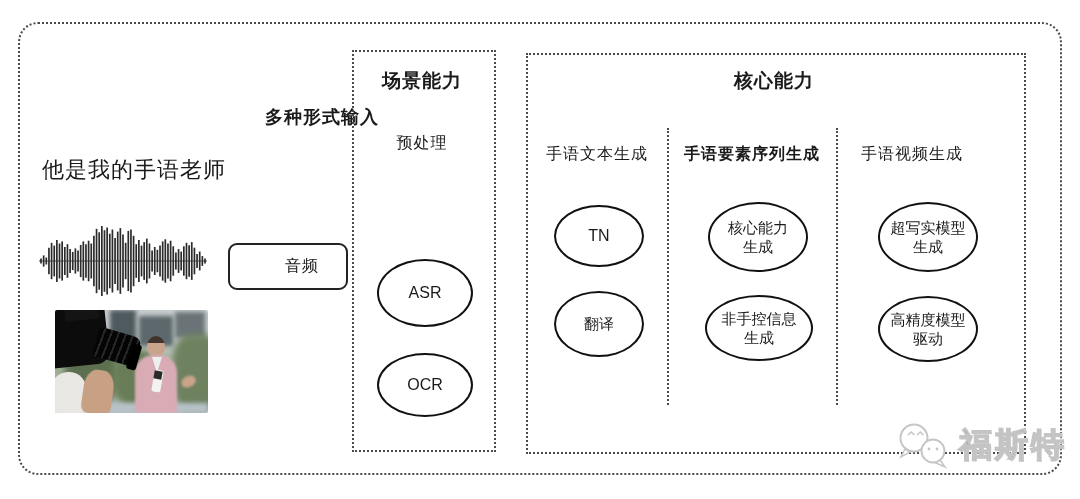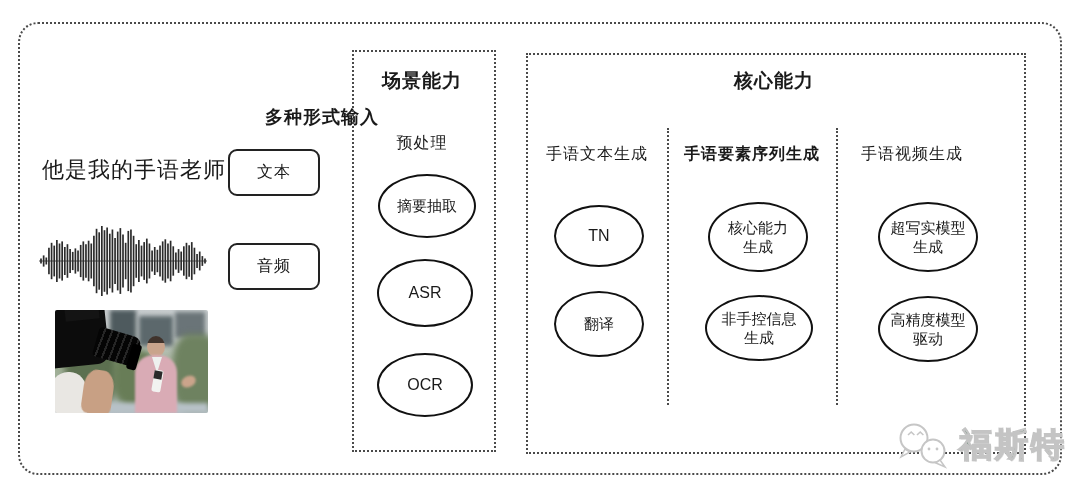--- a/index.html
+++ b/index.html
@@ -36,21 +36,21 @@
   .cn-10 { left:708px; top:202px; width:96px; height:66px; }
   .cn-11 { left:705px; top:295px; width:104px; height:62px; }
   .cn-20 { left:878px; top:202px; width:96px; height:66px; }
   .cn-21 { left:878px; top:296px; width:96px; height:62px; }
   
   .input-title { left:217px; top:105px; font-weight:bold; font-size:18px; letter-spacing:1px; white-space:nowrap;margin-left:48px; }
   .sentence { left:42px; top:155px; font-size:22px; letter-spacing:1px; white-space:nowrap; }
   .io-box { width:88px; height:43px; border:2px solid #222; border-radius:9px; background:#fff;
     display:flex; align-items:center; justify-content:center; font-size:16px; letter-spacing:1px; }
   .box-text  { left:228px; top:149px; }
-  .box-audio { left:228px; top:243px; }
+  .box-audio { left:228px; top:243px;padding-left:28px; }
   .box-video { left:227px; top:342px; }
   .waveform { left:38px; top:224px; width:170px; height:74px; }
   
   .photo { left:55px; top:310px; width:153px; height:103px; overflow:hidden; border-radius:2px;
     background:linear-gradient(180deg,#c6cbcd 0%,#c3c9c7 28%,#9fae94 55%,#a2b0a2 82%,#b3bdc2 100%); }
   .photo div { position:absolute; }
   .ph-bldg1 { left:55px; top:0; width:26px; height:38px; background:#4e5a5e; filter:blur(2px); }
   .ph-bldg2 { left:84px; top:6px; width:34px; height:30px; background:#5c686c; filter:blur(2px); }
   .ph-bldg3 { left:120px; top:2px; width:30px; height:26px; background:#6a7478; filter:blur(2px); }
   .ph-bush-l { left:10px; top:26px; width:52px; height:72px; background:#5c7050; border-radius:40%; filter:blur(3px); }
@@ -86,23 +86,20 @@
 </style>
 </head>
 <body>
 
 <div class="canvas">
 
   <div class="abs outer-frame"></div>
 
   <div class="abs input-title">多种形式输入</div>
   <div class="abs sentence">他是我的手语老师</div>
-  <div class="abs io-box box-text">
-    <span>文本</span>
-  </div>
   <svg class="abs waveform" viewBox="0 0 170 74">
       <line x1="1" y1="37" x2="169" y2="37" stroke="#555" stroke-width="1"></line>
       <line x1="3.00" y1="34.55" x2="3.00" y2="39.45" stroke="#2b2b2b" stroke-width="1.7"></line>
       <line x1="5.65" y1="31.40" x2="5.65" y2="42.60" stroke="#2b2b2b" stroke-width="1.7"></line>
       <line x1="8.29" y1="33.50" x2="8.29" y2="40.50" stroke="#2b2b2b" stroke-width="1.7"></line>
       <line x1="10.94" y1="23.70" x2="10.94" y2="50.30" stroke="#2b2b2b" stroke-width="1.7"></line>
       <line x1="13.58" y1="18.80" x2="13.58" y2="55.20" stroke="#2b2b2b" stroke-width="1.7"></line>
       <line x1="16.23" y1="21.60" x2="16.23" y2="52.40" stroke="#2b2b2b" stroke-width="1.7"></line>
       <line x1="18.87" y1="16.00" x2="18.87" y2="58.00" stroke="#2b2b2b" stroke-width="1.7"></line>
       <line x1="21.52" y1="19.50" x2="21.52" y2="54.50" stroke="#2b2b2b" stroke-width="1.7"></line>
@@ -183,21 +180,20 @@
     <div class="ph-cam-body"></div>
     <div class="ph-cam-top"></div>
     <div class="ph-cam-lens"></div>
     <div class="ph-lens-end"></div>
     <div class="ph-arm"></div>
   </div>
 
   <div class="abs dash-box scene-box"></div>
   <div class="abs box-title scene-title">场景能力</div>
   <div class="abs sub-label pre-label">预处理</div>
-  <div class="abs node sn-0">摘要抽取</div>
   <div class="abs node sn-1">ASR</div>
   <div class="abs node sn-2">OCR</div>
 
   <div class="abs dash-box core-box"></div>
   <div class="abs box-title core-title">核心能力</div>
   <div class="abs col-sep sep-1"></div>
   <div class="abs col-sep sep-2"></div>
   <div class="abs sub-label col-header ch-0">手语文本生成</div>
   <div class="abs sub-label col-header ch-1">手语要素序列生成</div>
   <div class="abs sub-label col-header ch-2">手语视频生成</div>

